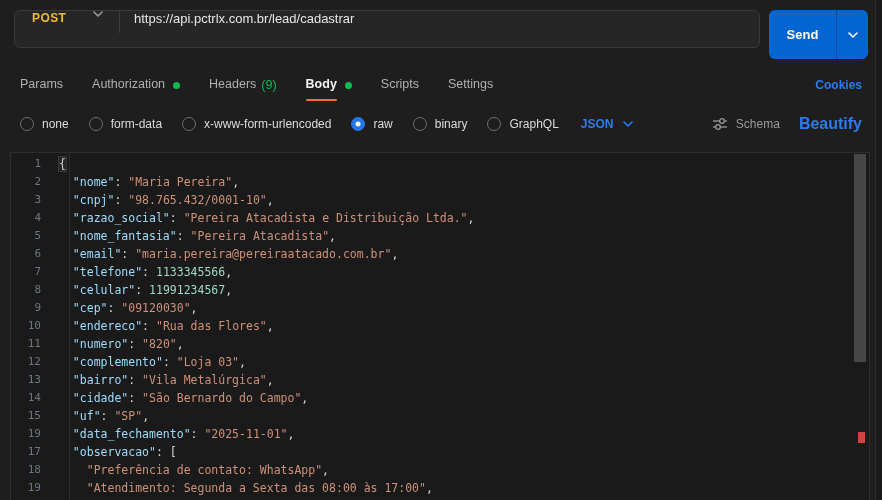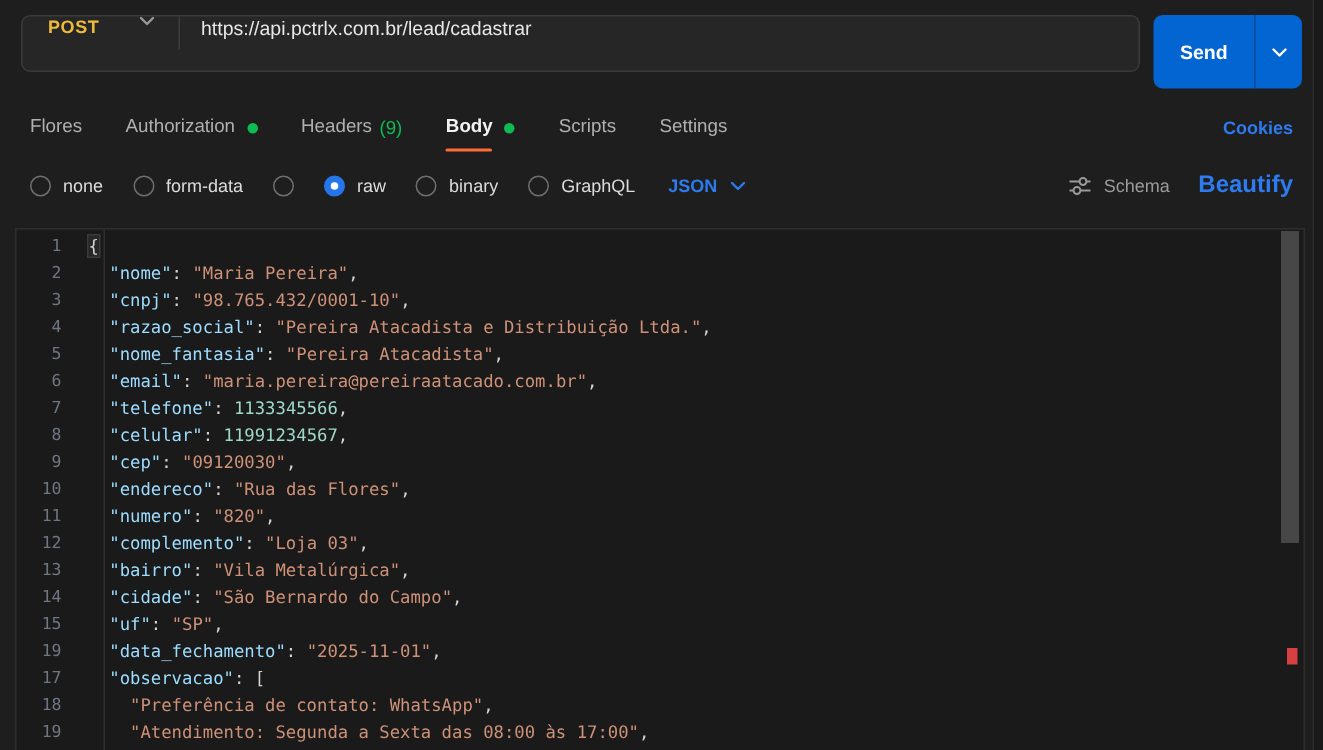--- a/index.html
+++ b/index.html
@@ -94,21 +94,21 @@
     <div class="send-caret">
       <svg width="10" height="6" viewBox="0 0 10 6">
           <polyline points="1,1 5,5 9,1" fill="none" stroke="#fff" stroke-width="1.6" stroke-linecap="round" stroke-linejoin="round"></polyline>
         </svg>
     </div>
   </div>
 </div>
 
 <div class="tabs-row">
   <span class="tab">
-      <span class="tab-label">Flores</span>
+      <span class="tab-label">Params</span>
     </span>
     <span class="tab">
       <span class="tab-label">Authorization</span>
       <span class="dot"></span>
     </span>
     <span class="tab">
       <span class="tab-label">Headers</span>
       <span class="suffix">(9)</span>
     </span>
     <span class="tab active">
@@ -128,20 +128,21 @@
   <span class="radio">
       <span class="circ"></span>
       <span>none</span>
     </span>
     <span class="radio">
       <span class="circ"></span>
       <span>form-data</span>
     </span>
     <span class="radio">
       <span class="circ"></span>
+      <span>x-www-form-urlencoded</span>
     </span>
     <span class="radio selected">
       <span class="circ"></span>
       <span>raw</span>
     </span>
     <span class="radio">
       <span class="circ"></span>
       <span>binary</span>
     </span>
     <span class="radio">

